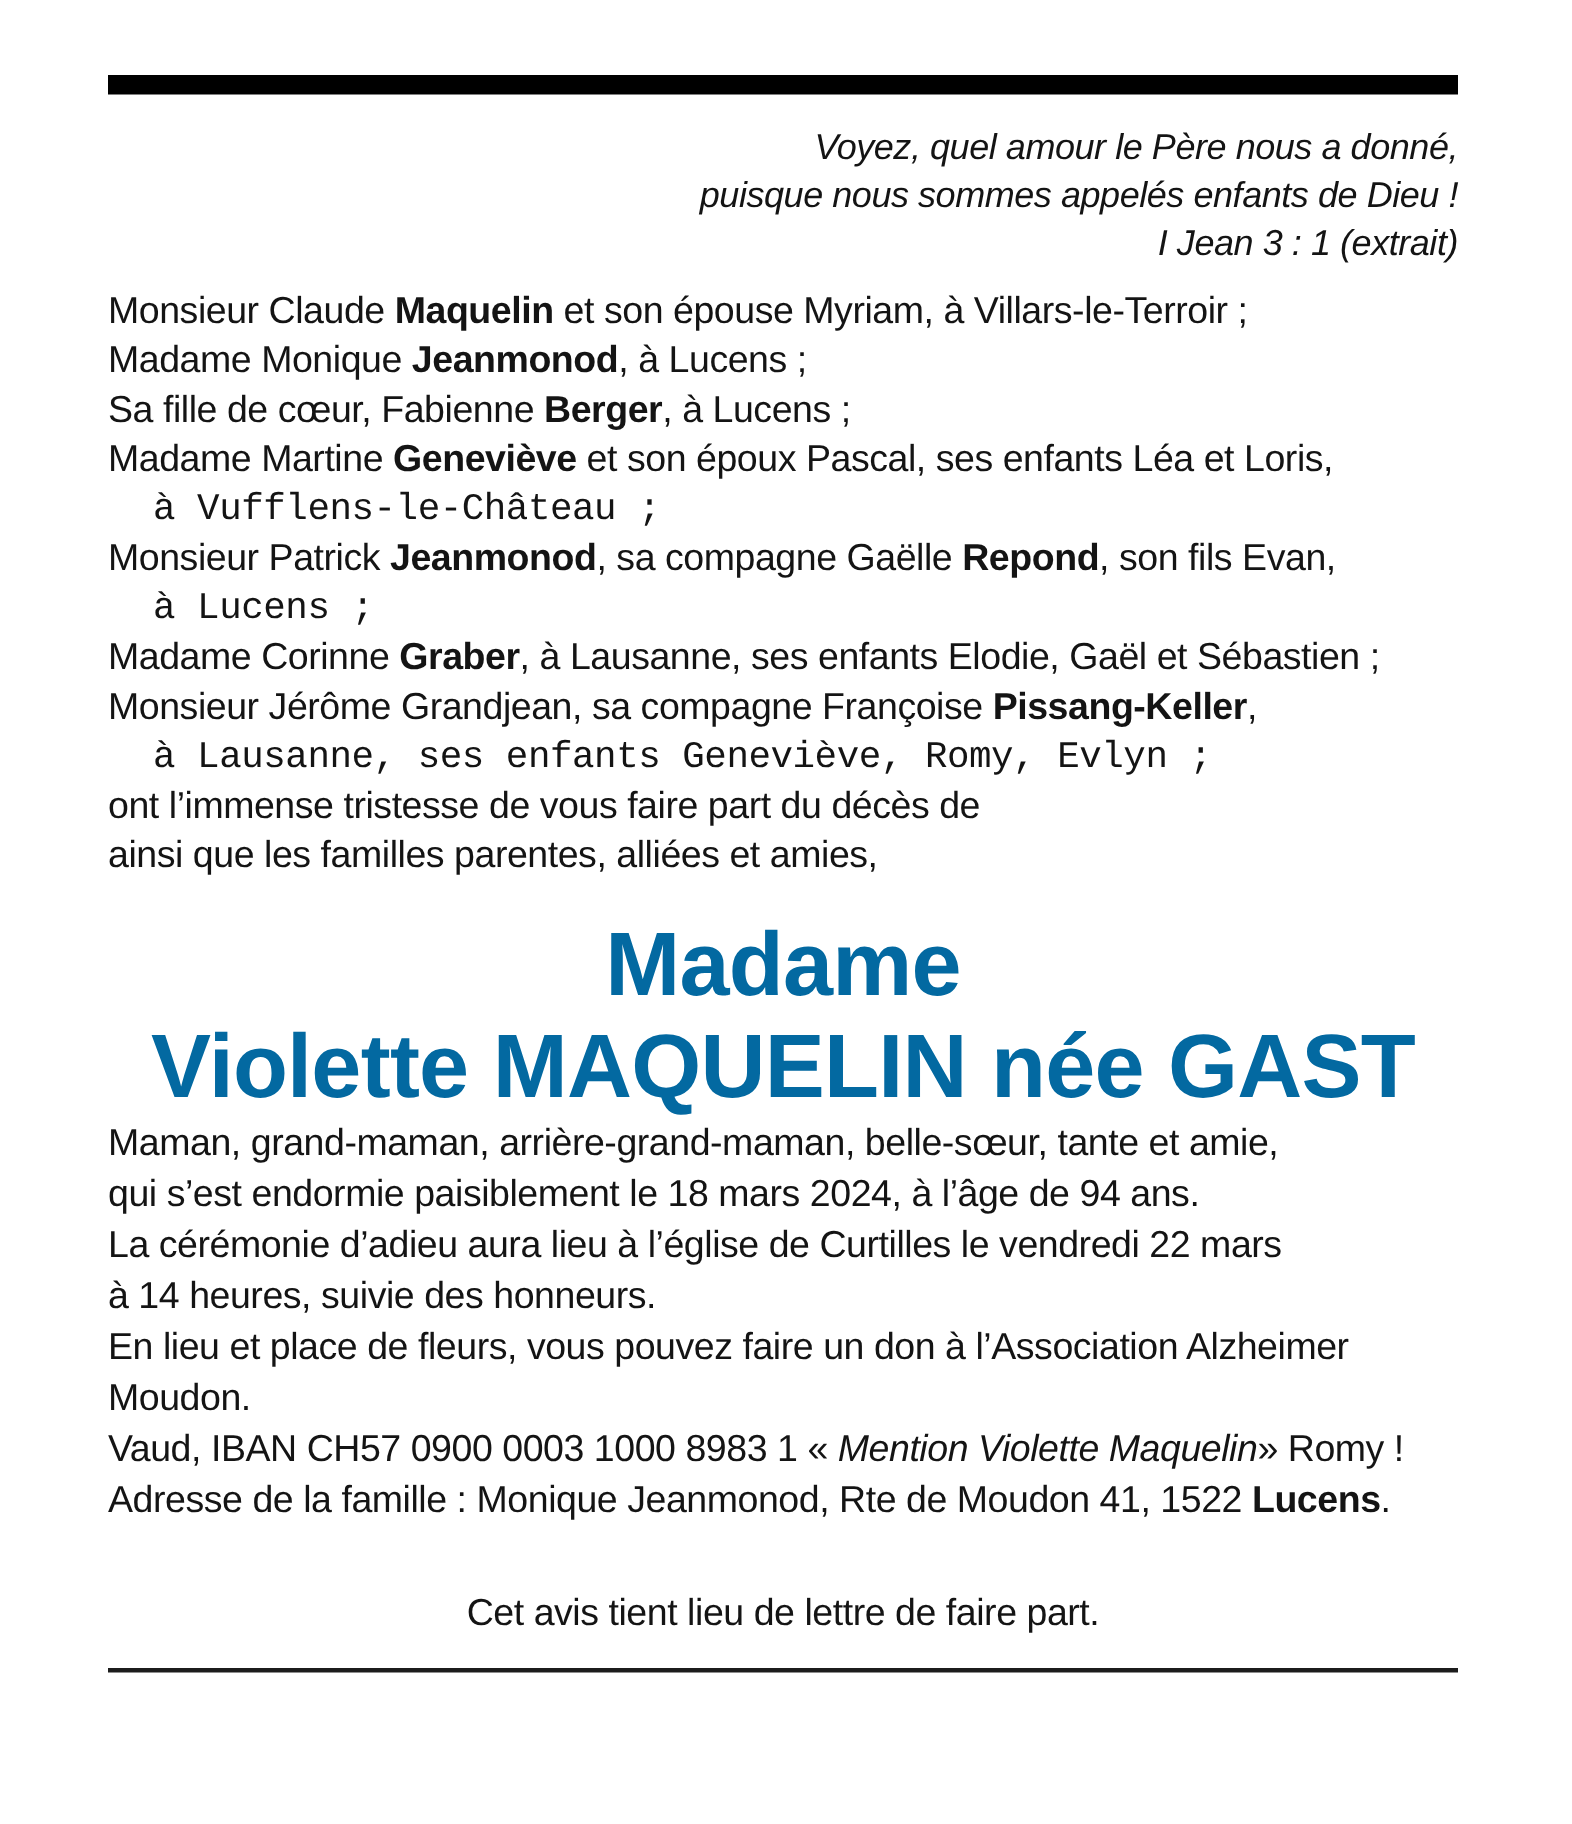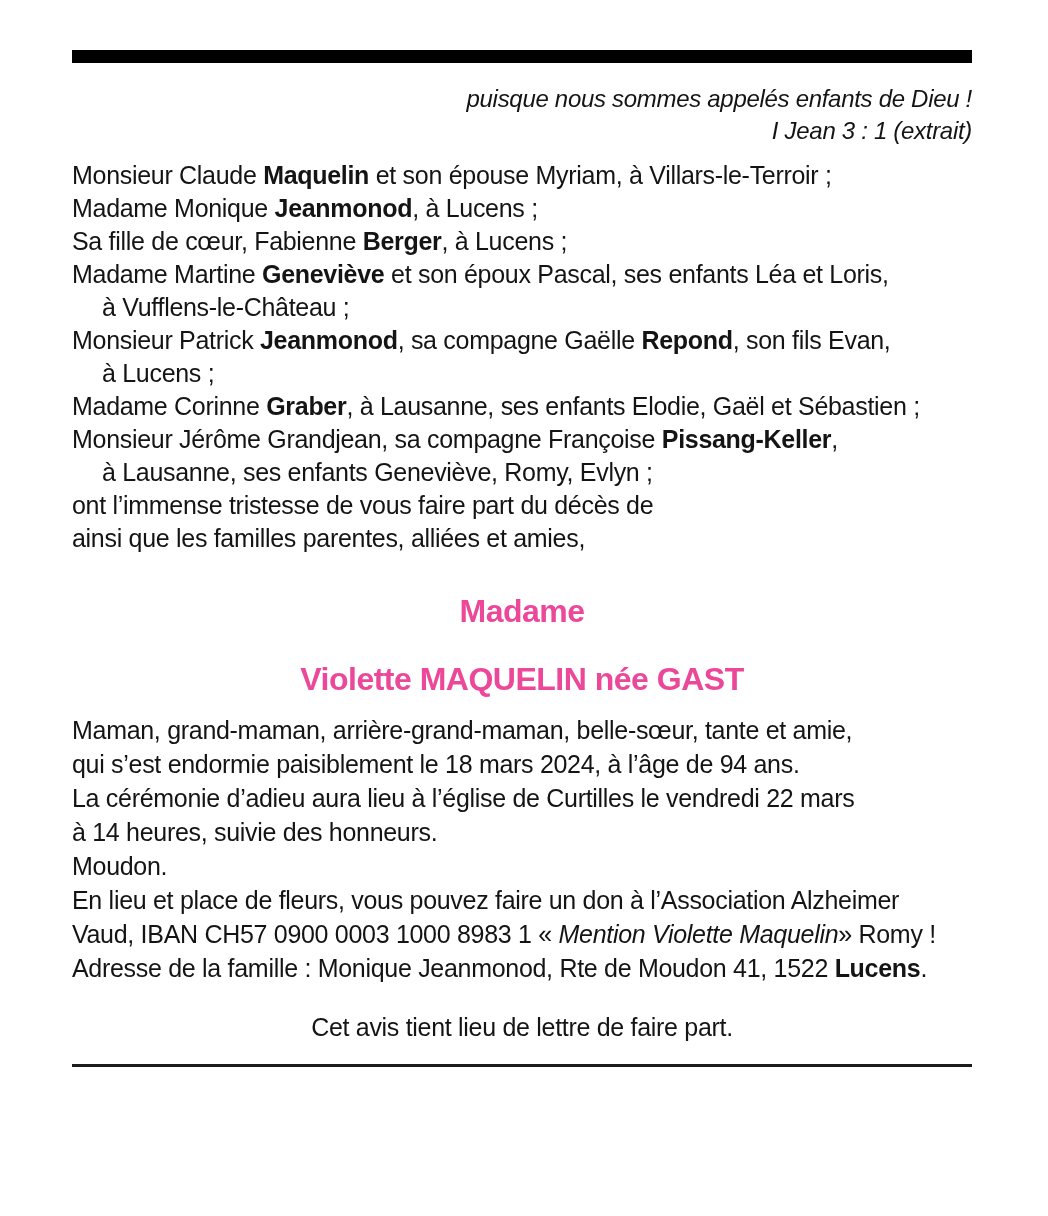--- a/index.html
+++ b/index.html
@@ -34,58 +34,60 @@
     letter-spacing: -0.3px;
   }
   .family {
     margin-top: 12px;
     font-size: 25px;
     line-height: 33px;
     letter-spacing: -0.3px;
   }
   .indent {
     padding-left: 30px;
+    font-family: Liberation Mono, monospace;
   }
   .b { font-weight: bold; }
   .i { font-style: italic; }
   .title {
     margin-top: 22px;
     text-align: center;
     font-weight: bold;
-    font-size: 32px;
+    font-size: 60px;
     line-height: 68px;
     letter-spacing: -0.5px;
-    color: #ec4899;
+    color: #0369a1;
   }
   .body-block {
     margin-top: 0;
     font-size: 25px;
     line-height: 34px;
     letter-spacing: -0.3px;
   }
   .footer {
-    margin-top: 28px;
+    margin-top: 44px;
     text-align: center;
     font-size: 25px;
     letter-spacing: -0.3px;
   }
   .bottom-rule {
     height: 3px;
     background: #1c1c1c;
     margin-top: 22px;
   }
 </style>
 </head>
 <body>
 
 <div class="notice">
 
   <div class="top-bar"></div>
 
   <div class="quote">
+      <div class="line"><span>Voyez, quel amour le Père nous a donné,</span></div>
       <div class="line"><span>puisque nous sommes appelés enfants de Dieu !</span></div>
       <div class="line"><span>I Jean 3 : 1 (extrait)</span></div>
     </div>
 
   <div class="family">
       <div class="line"><span>Monsieur Claude </span><span class="b">Maquelin</span><span> et son épouse Myriam, à Villars-le-Terroir ;</span></div>
       <div class="line"><span>Madame Monique </span><span class="b">Jeanmonod</span><span>, à Lucens ;</span></div>
       <div class="line"><span>Sa fille de cœur, Fabienne </span><span class="b">Berger</span><span>, à Lucens ;</span></div>
       <div class="line"><span>Madame Martine </span><span class="b">Geneviève</span><span> et son époux Pascal, ses enfants Léa et Loris,</span></div>
       <div class="line indent"><span>à Vufflens-le-Château ;</span></div>
@@ -101,22 +103,22 @@
   <div class="title">
     <div class="line">Madame</div>
     <div class="line">Violette MAQUELIN née GAST</div>
   </div>
 
   <div class="body-block">
       <div class="line"><span>Maman, grand-maman, arrière-grand-maman, belle-sœur, tante et amie,</span></div>
       <div class="line"><span>qui s’est endormie paisiblement le 18 mars 2024, à l’âge de 94 ans.</span></div>
       <div class="line"><span>La cérémonie d’adieu aura lieu à l’église de Curtilles le vendredi 22 mars</span></div>
       <div class="line"><span>à 14 heures, suivie des honneurs.</span></div>
+      <div class="line"><span>En lieu et place de fleurs, vous pouvez faire un don à l’Association Alzheimer</span></div>
       <div class="line"><span>Moudon.</span></div>
-      <div class="line"><span>En lieu et place de fleurs, vous pouvez faire un don à l’Association Alzheimer</span></div>
       <div class="line"><span>Vaud, IBAN CH57 0900 0003 1000 8983 1 « </span><span class="i">Mention Violette Maquelin</span><span>» Romy !</span></div>
       <div class="line"><span>Adresse de la famille : Monique Jeanmonod, Rte de Moudon 41, 1522 </span><span class="b">Lucens</span><span>.</span></div>
     </div>
 
   <div class="footer line">Cet avis tient lieu de lettre de faire part.</div>
 
   <div class="bottom-rule"></div>
 
 </div>
 

